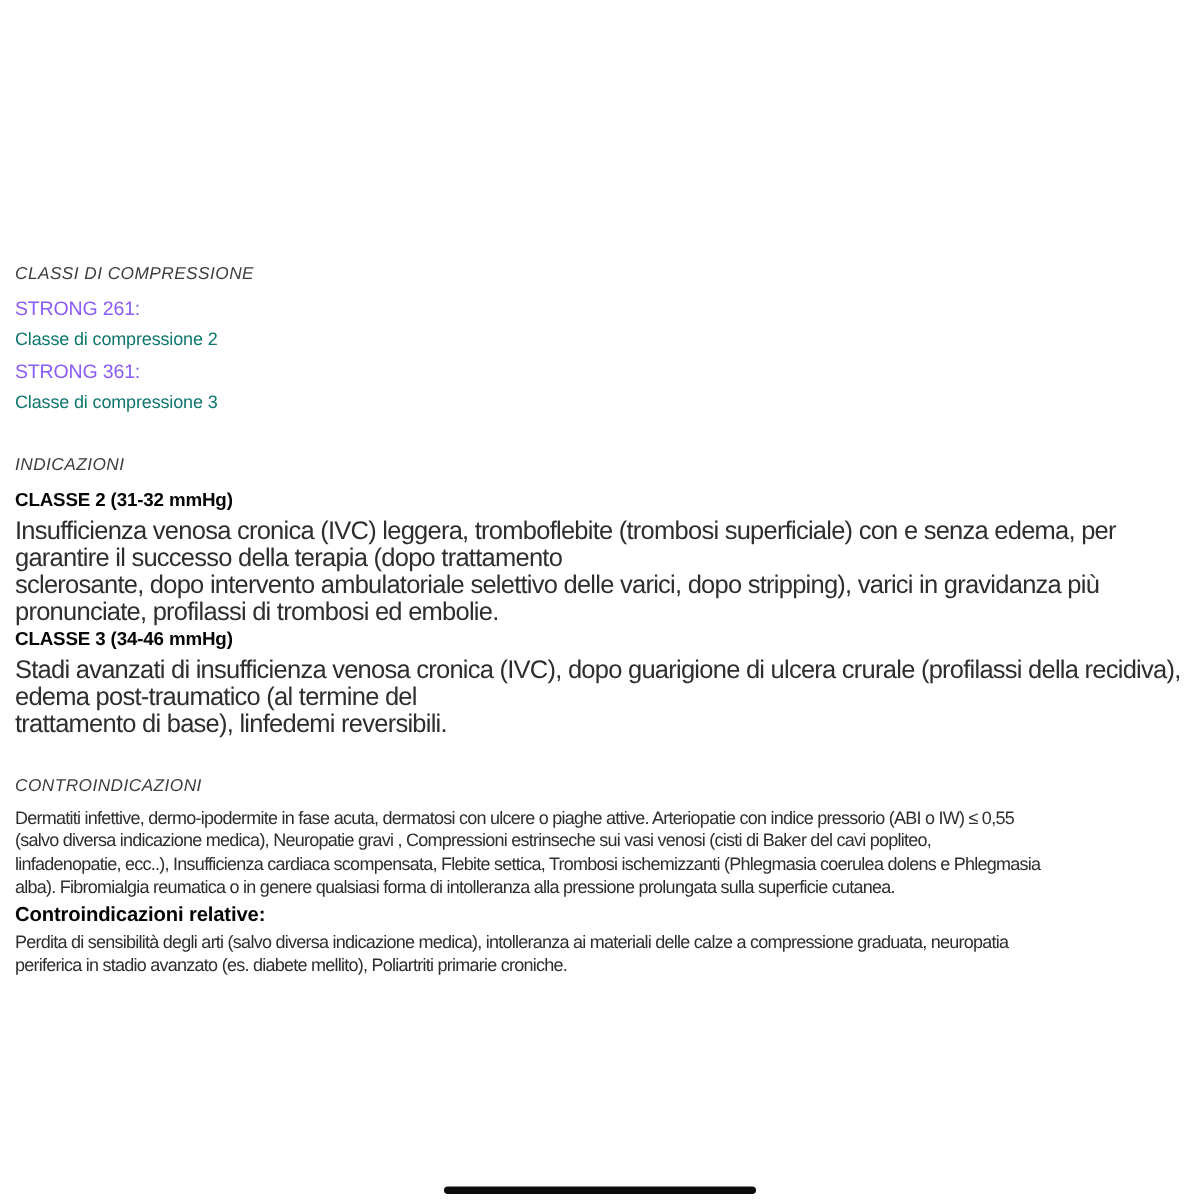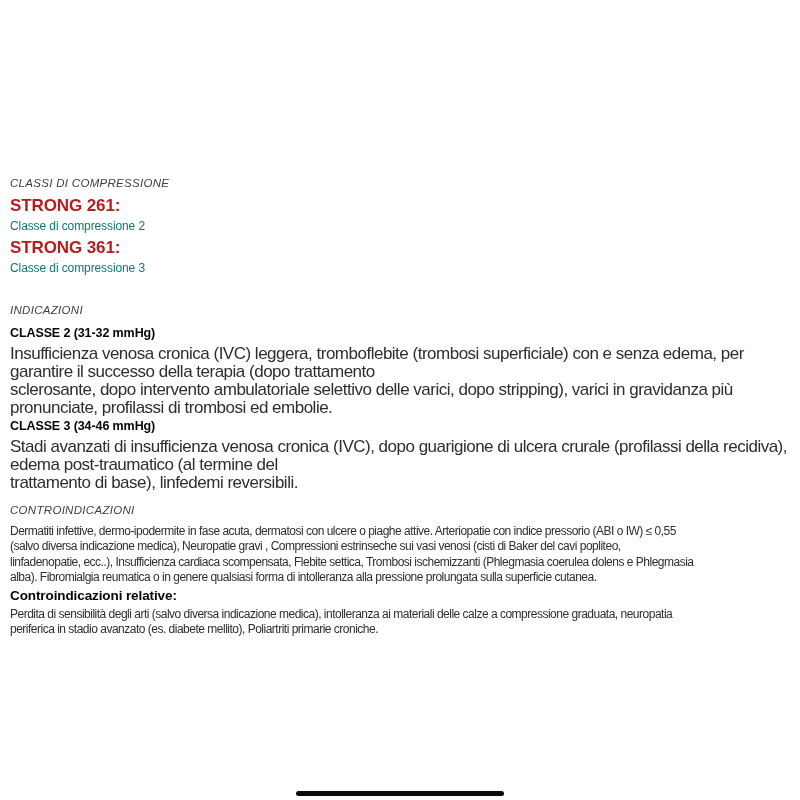--- a/index.html
+++ b/index.html
@@ -6,39 +6,39 @@
   html,body { width:800px; height:800px; background:#ffffff; overflow:hidden; }
   body { font-family:"Liberation Sans", sans-serif; color:#2e2e2e; position:relative; }
 
   .content { padding:177px 10px 0 10px; width:800px; }
 
   .sec-heading {
     font-style:italic; font-weight:400; font-size:11.5px; line-height:13px;
     color:#3d3d3d; letter-spacing:.3px; margin:0 0 9px;
   }
   .spec-label {
-    font-weight:700; font-size:17px; line-height:13px; color:#b91c1c;
+    font-weight:400; font-size:13px; line-height:13px; color:#8b5cf6;
     letter-spacing:-.1px; margin:0 0 8px;
   }
   .spec-value {
     font-size:12px; line-height:13px; color:#0f766e;
     letter-spacing:-.1px; margin:0 0 8px;
   }
 
   .section-indications { margin-top:29px; }
   .class-label {
     font-weight:700; font-size:12.5px; line-height:14px; color:#050505;
     letter-spacing:-.1px; margin:0 0 5px;
   }
   .indic-para {
     font-size:17px; line-height:18px; letter-spacing:-.5px; color:#2e2e2e;
     white-space:pre-line; margin:0 0 2px;
   }
 
-  .section-contraindications { margin-top:12px; }
+  .section-contraindications { margin-top:26px; }
   .section-contraindications .sec-heading { margin-bottom:7px; }
   .contra-label {
     font-weight:700; font-size:13.5px; line-height:15px; color:#050505;
     letter-spacing:-.1px; margin:0 0 4px;
   }
   .contra-para {
     font-size:12px; line-height:15.3px; letter-spacing:-.5px; color:#2e2e2e;
     white-space:pre-line; margin:0 0 3px;
   }
   .contra-entry + .contra-label { margin-top:0; }

